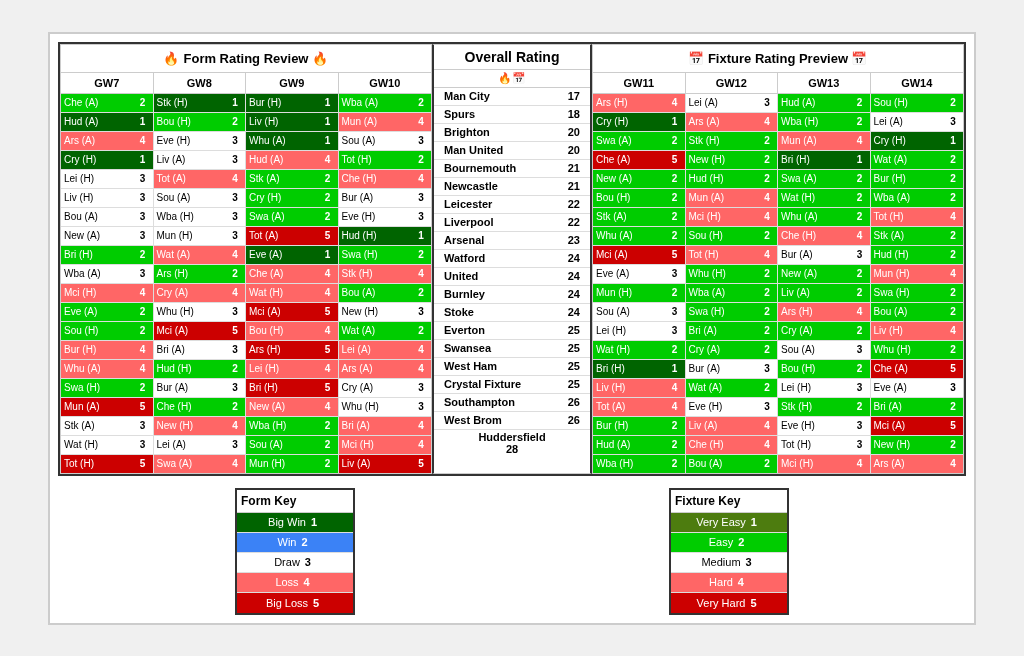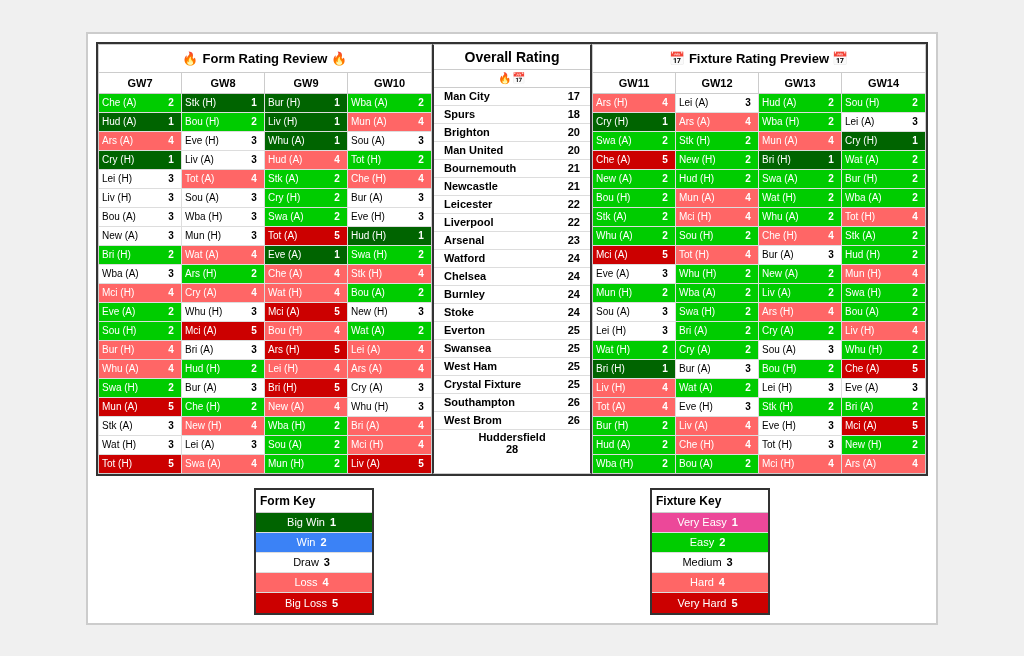--- a/index.html
+++ b/index.html
@@ -10,21 +10,21 @@
       display: flex;
       justify-content: center;
       align-items: center;
       min-height: 656px;
       width: 1024px;
     }
     .main-container {
       background: white;
       border: 2px solid #ccc;
       padding: 8px;
-      width: 852px;
+      width: 928px;
     }
     .top-grid {
       display: grid;
       grid-template-columns: 1fr auto 1fr;
       gap: 0;
       border: 2px solid #333;
     }
     .section {
       border: 1px solid #ccc;
     }
@@ -562,21 +562,21 @@
           </div>
           <div class="overall-row">
             <span class="overall-team">Arsenal</span>
             <span class="overall-num">23</span>
           </div>
           <div class="overall-row">
             <span class="overall-team">Watford</span>
             <span class="overall-num">24</span>
           </div>
           <div class="overall-row">
-            <span class="overall-team">Chelsea</span>
+            <span class="overall-team">United</span>
             <span class="overall-num">24</span>
           </div>
           <div class="overall-row">
             <span class="overall-team">Burnley</span>
             <span class="overall-num">24</span>
           </div>
           <div class="overall-row">
             <span class="overall-team">Stoke</span>
             <span class="overall-num">24</span>
           </div>
@@ -1006,21 +1006,21 @@
           </div>
           <div class="key-row" style="background-color: rgb(204, 0, 0); color: white;">
             <span class="key-label">Big Loss</span>
             <span class="key-num">5</span>
           </div>
         </div>
     </div>
     <div class="key-box">
       <div class="key-title">Fixture Key</div>
       <div id="fixture-key-rows">
-          <div class="key-row" style="background-color: #ec4899; color: white;">
+          <div class="key-row" style="background-color: #4d7c0f; color: white;">
             <span class="key-label">Very Easy</span>
             <span class="key-num">1</span>
           </div>
           <div class="key-row" style="background-color: rgb(0, 204, 0); color: white;">
             <span class="key-label">Easy</span>
             <span class="key-num">2</span>
           </div>
           <div class="key-row" style="background-color: rgb(255, 255, 255); color: black;">
             <span class="key-label">Medium</span>
             <span class="key-num">3</span>

